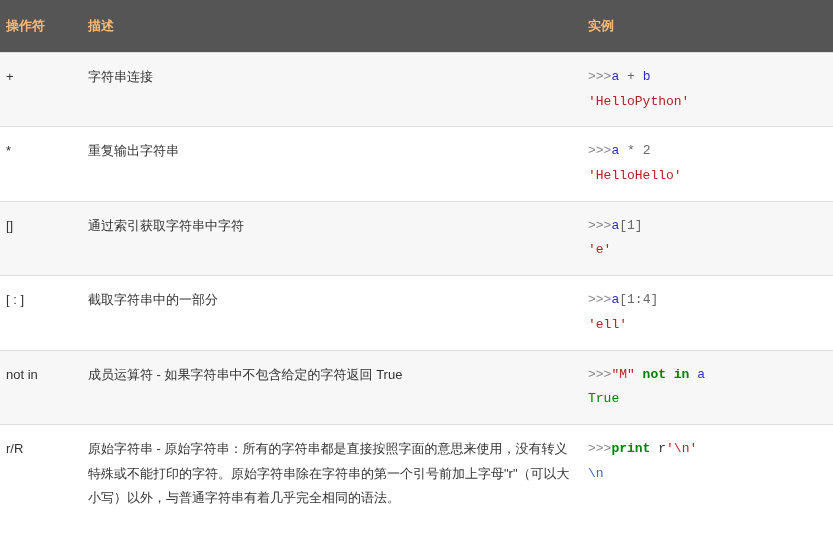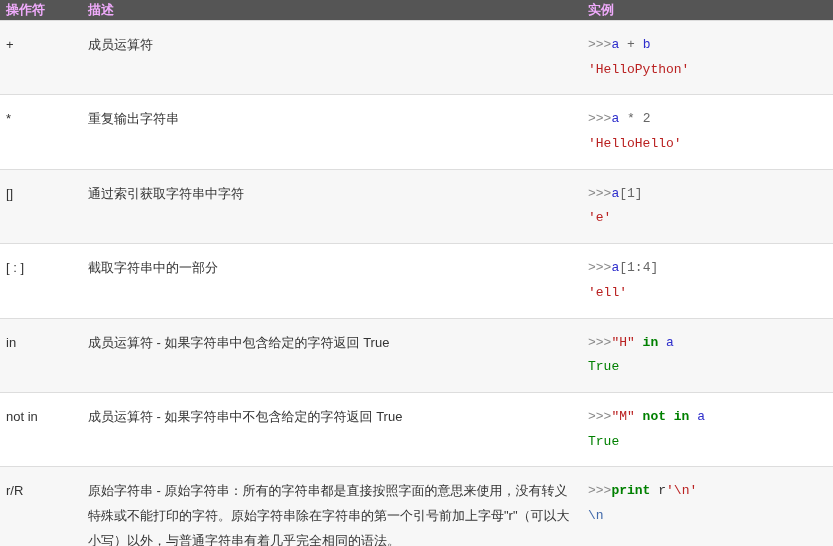--- a/index.html
+++ b/index.html
@@ -9,23 +9,23 @@
       color: #333;
       background: #fff;
       width: 833px;
     }
     table {
       width: 100%;
       border-collapse: collapse;
     }
     thead th {
       background: #555555;
-      color: #f0abfc;
+      color: #fdba74;
       text-align: left;
-      padding: 1px 6px;
+      padding: 17px 6px;
       font-weight: bold;
       font-size: 13px;
     }
     tbody td {
       padding: 12px 6px;
       border-top: 1px solid #ddd;
       vertical-align: top;
       line-height: 1.9;
       font-size: 13px;
     }
@@ -61,21 +61,21 @@
   <thead>
     <tr>
       <th class="col-op">操作符</th>
       <th class="col-desc">描述</th>
       <th class="col-ex">实例</th>
     </tr>
   </thead>
   <tbody id="tbody">
       <tr>
         <td class="col-op">+</td>
-        <td class="col-desc">成员运算符</td>
+        <td class="col-desc">字符串连接</td>
         <td class="col-ex">
           <div class="code"><span class="c-prompt">&gt;&gt;&gt;</span><span class="c-var">a</span><span class="c-op"> + </span><span class="c-var">b</span>
 <span class="c-str">'HelloPython'</span></div>
         </td>
       </tr>
       <tr>
         <td class="col-op">*</td>
         <td class="col-desc">重复输出字符串</td>
         <td class="col-ex">
           <div class="code"><span class="c-prompt">&gt;&gt;&gt;</span><span class="c-var">a</span><span class="c-op"> * </span><span class="c-num">2</span>
@@ -92,28 +92,20 @@
       </tr>
       <tr>
         <td class="col-op">[ : ]</td>
         <td class="col-desc">截取字符串中的一部分</td>
         <td class="col-ex">
           <div class="code"><span class="c-prompt">&gt;&gt;&gt;</span><span class="c-var">a</span><span class="c-brkt">[</span><span class="c-num">1</span><span class="c-brkt">:</span><span class="c-num">4</span><span class="c-brkt">]</span>
 <span class="c-str">'ell'</span></div>
         </td>
       </tr>
       <tr>
-        <td class="col-op">in</td>
-        <td class="col-desc">成员运算符 - 如果字符串中包含给定的字符返回 True</td>
-        <td class="col-ex">
-          <div class="code"><span class="c-prompt">&gt;&gt;&gt;</span><span class="c-str">"H"</span><span class="c-kw"> in </span><span class="c-var">a</span>
-<span class="c-bool">True</span></div>
-        </td>
-      </tr>
-      <tr>
         <td class="col-op">not in</td>
         <td class="col-desc">成员运算符 - 如果字符串中不包含给定的字符返回 True</td>
         <td class="col-ex">
           <div class="code"><span class="c-prompt">&gt;&gt;&gt;</span><span class="c-str">"M"</span><span class="c-kw"> not in </span><span class="c-var">a</span>
 <span class="c-bool">True</span></div>
         </td>
       </tr>
       <tr>
         <td class="col-op">r/R</td>
         <td class="col-desc">原始字符串 - 原始字符串：所有的字符串都是直接按照字面的意思来使用，没有转义特殊或不能打印的字符。原始字符串除在字符串的第一个引号前加上字母"r"（可以大小写）以外，与普通字符串有着几乎完全相同的语法。</td>

